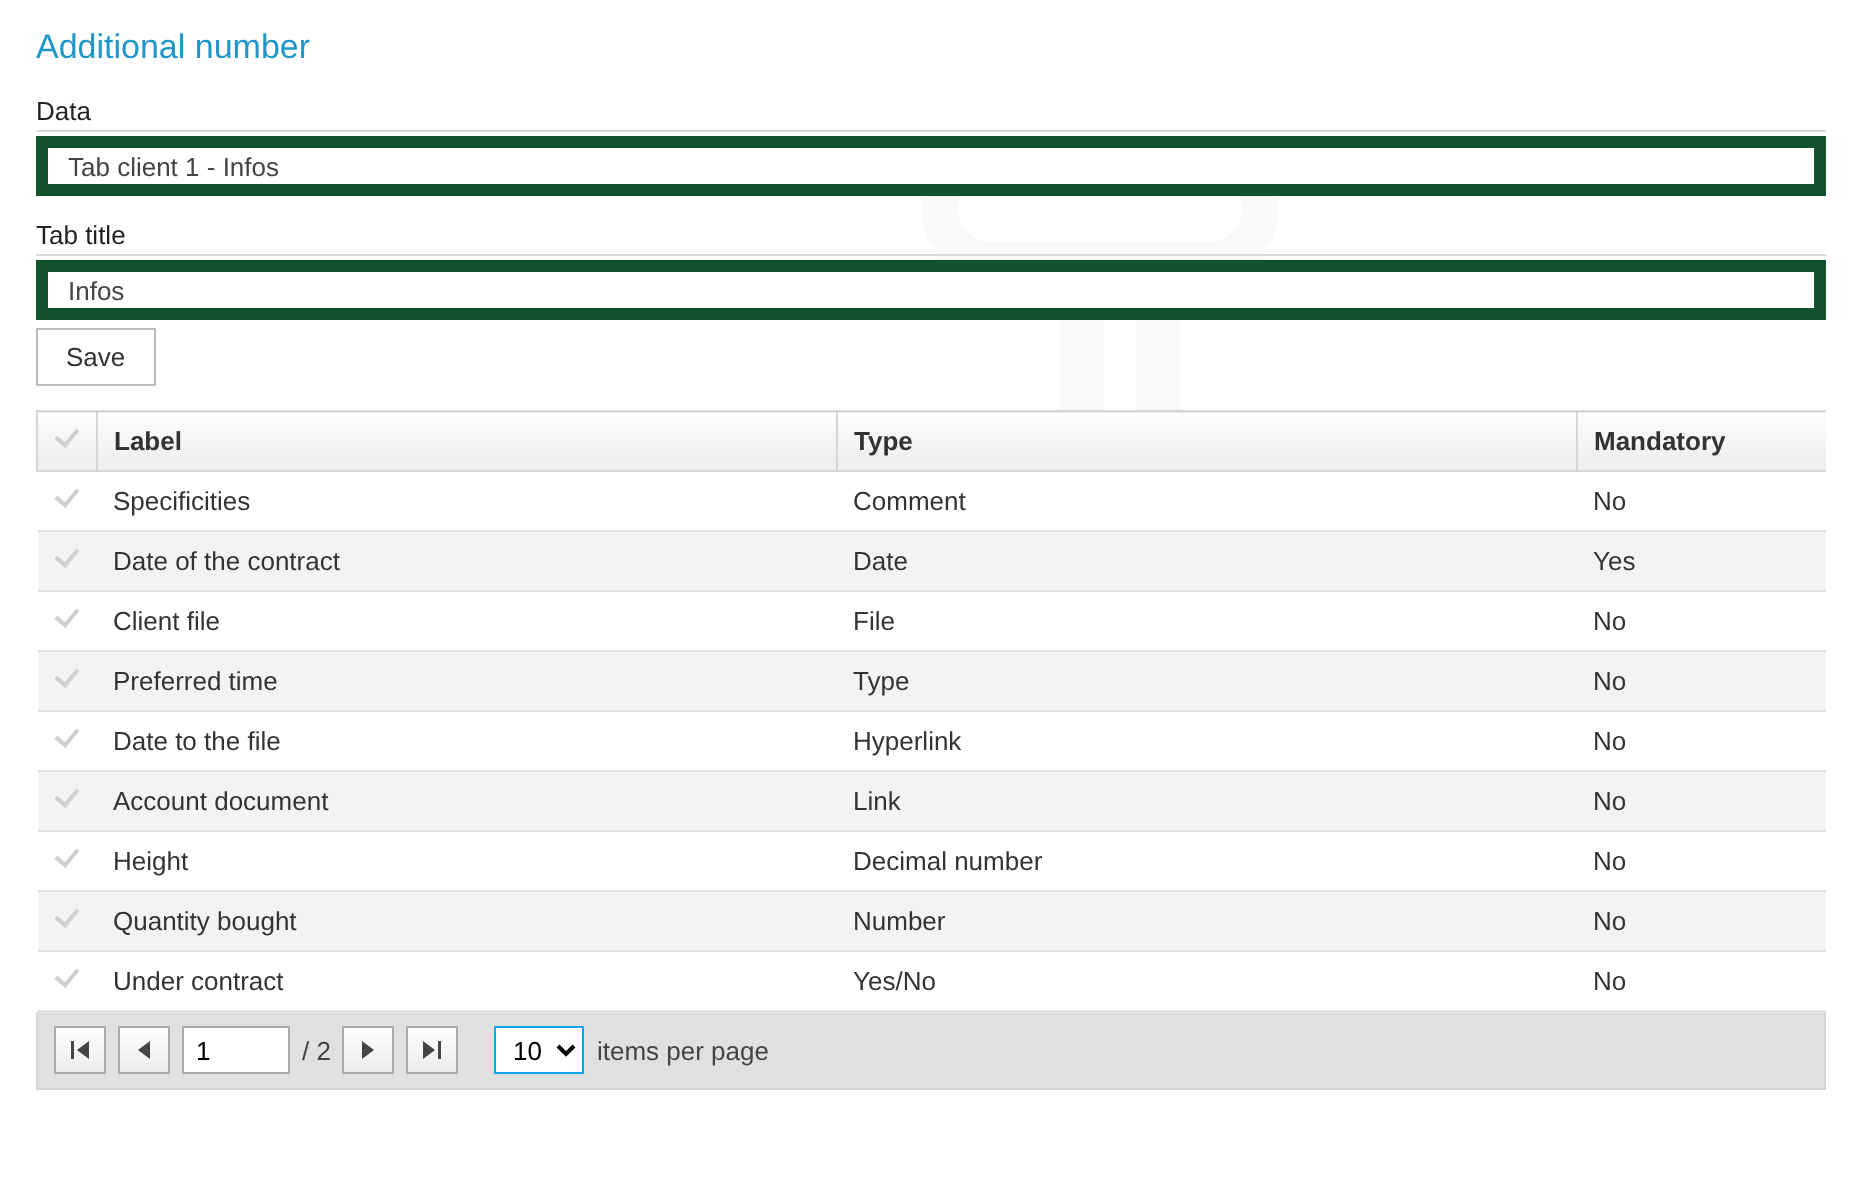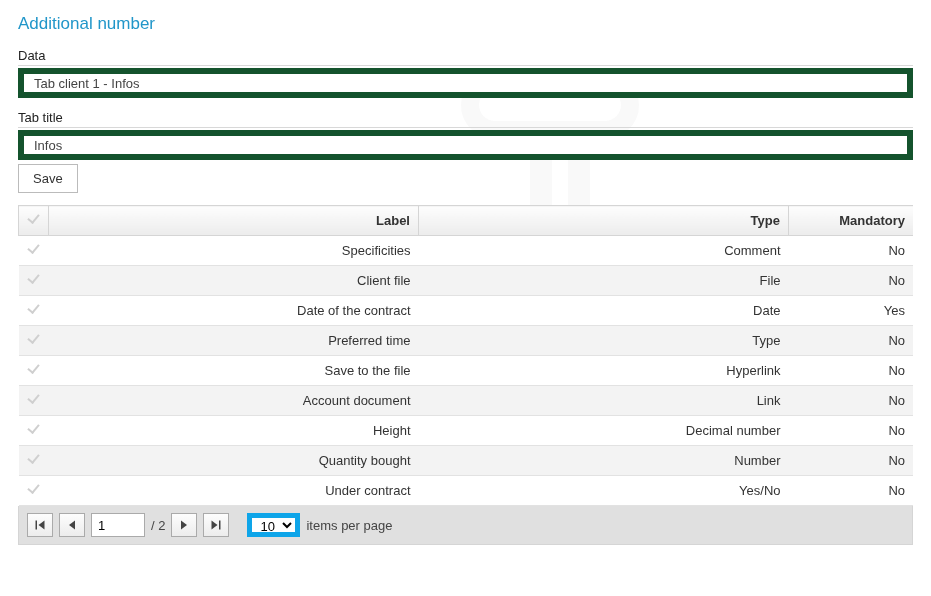--- a/index.html
+++ b/index.html
@@ -51,21 +51,21 @@
     cursor: pointer;
     margin-top: 4px;
   }
   .grid {
     width: 100%;
     border-collapse: collapse;
     margin-top: 10px;
     table-layout: fixed;
   }
   .grid th, .grid td {
-    text-align: right;
+    text-align: left;
     padding: 6px 8px;
     border: 1px solid #e2e2e2;
     border-left: none;
     border-right: none;
   }
   .grid thead th {
     background: linear-gradient(#fdfdfd, #ececec);
     font-weight: bold;
     color: #333;
     border-top: 1px solid #d5d5d5;
@@ -117,21 +117,21 @@
     width: 54px; height: 24px;
     border: 1px solid #aaa;
     background:#fff;
     text-align:left;
     padding:0 6px;
     font-size:13px;
   }
   .pager-text { color:#444; font-size:13px; }
   .pager-select {
     height:24px;
-    border:5px solid #0ea5e9;
+    border:1px solid #0ea5e9;
     background:#fff;
     font-size:13px;
     padding:0 4px;
   }
   .watermark {
     position: fixed;
     left: 460px; top: 70px;
     width: 200px; height: 150px;
     opacity: 0.06;
     pointer-events: none;
@@ -183,39 +183,39 @@
   </thead>
   <tbody id="table-body">
       <tr>
         <td class="col-check"><span class="check-icon"></span></td>
         <td>Specificities</td>
         <td>Comment</td>
         <td>No</td>
       </tr>
       <tr>
         <td class="col-check"><span class="check-icon"></span></td>
-        <td>Client file</td>
-        <td>File</td>
-        <td>No</td>
-      </tr>
-      <tr>
-        <td class="col-check"><span class="check-icon"></span></td>
         <td>Date of the contract</td>
         <td>Date</td>
         <td>Yes</td>
       </tr>
       <tr>
         <td class="col-check"><span class="check-icon"></span></td>
+        <td>Client file</td>
+        <td>File</td>
+        <td>No</td>
+      </tr>
+      <tr>
+        <td class="col-check"><span class="check-icon"></span></td>
         <td>Preferred time</td>
         <td>Type</td>
         <td>No</td>
       </tr>
       <tr>
         <td class="col-check"><span class="check-icon"></span></td>
-        <td>Save to the file</td>
+        <td>Date to the file</td>
         <td>Hyperlink</td>
         <td>No</td>
       </tr>
       <tr>
         <td class="col-check"><span class="check-icon"></span></td>
         <td>Account document</td>
         <td>Link</td>
         <td>No</td>
       </tr>
       <tr>

